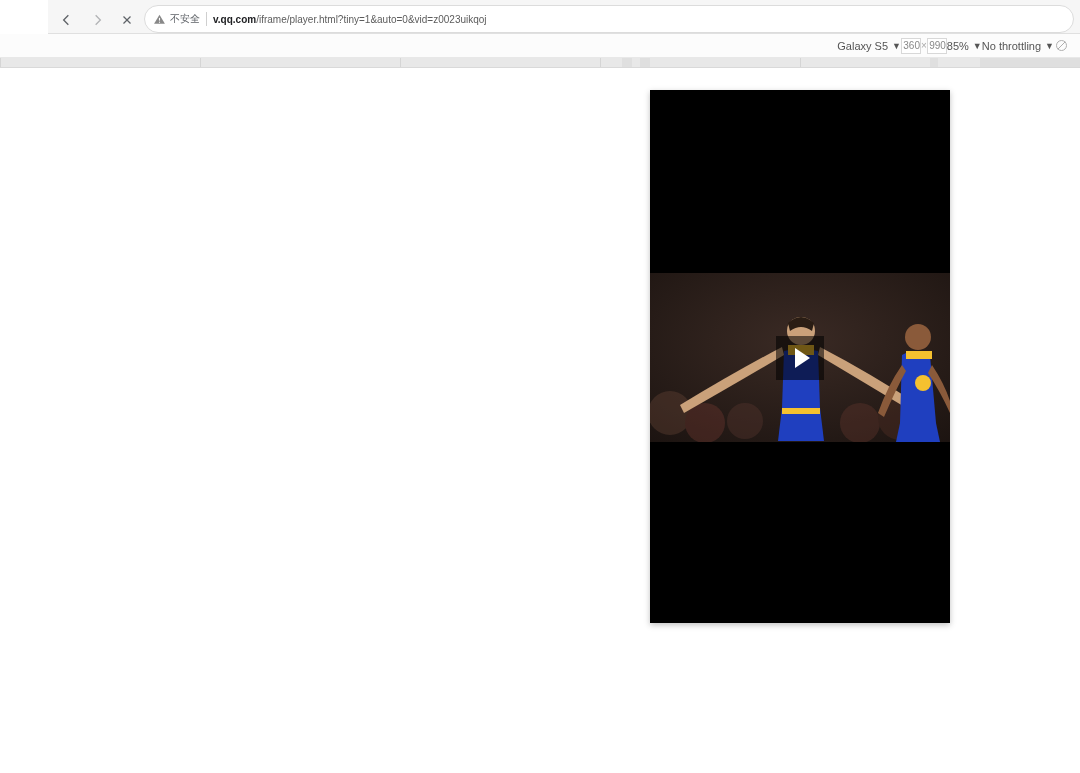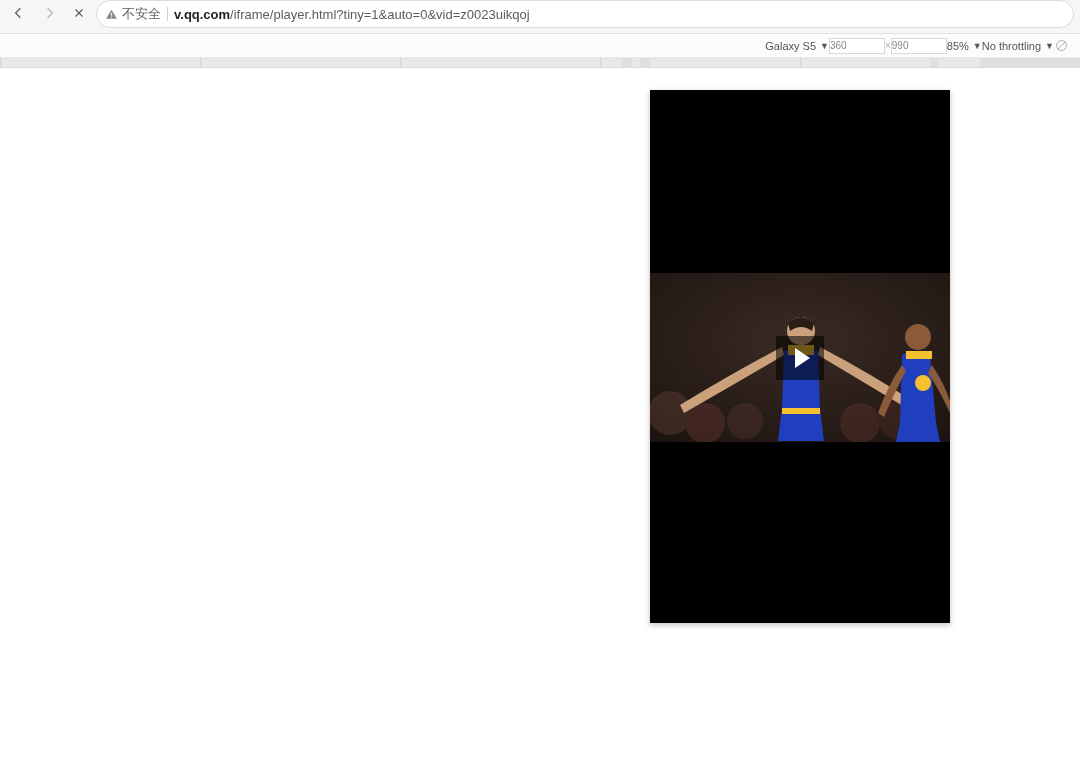--- a/index.html
+++ b/index.html
@@ -3,25 +3,26 @@
   <meta charset="utf-8">
   <style>
     * { box-sizing: border-box; margin: 0; padding: 0; }
     html, body { height: 100%; width: 100%; font-family: -apple-system, "Segoe UI", Arial, sans-serif; background: #fff; }
     
     .browser-bar {
       height: 34px;
       background: #f6f6f6;
       border-bottom: 1px solid #e0e0e0;
       display: flex;
-      align-items: flex-start;
+      align-items: flex-end;
       padding: 0 6px;
       gap: 4px;
-      font-size: 13px;
+      font-size: 10px;
       color: #5f6368;
+      margin-left: 48px;
     }
     .nav-btn {
       width: 26px; height: 26px;
       display:flex;align-items:center;justify-content:center;
       border-radius: 50%;
       color:#5f6368;
     }
     .nav-btn svg { width:16px; height:16px; stroke:#5f6368; fill:none; stroke-width:2; }
     .close-btn svg { width:14px; height:14px; stroke:#5f6368; }
     .addr {
@@ -49,21 +50,21 @@
       display:flex;
       align-items:center;
       justify-content:flex-end;
       padding: 0 10px;
       gap:0;
       font-size: 11px;
       color:#555;
     }
     .dropdown{ display:inline-flex; align-items:center; gap:4px; cursor:pointer; }
     .tri{ font-size:9px; color:#555; }
-    .dim-box{width:56px;height:16px;border:1px solid #d8d8d8;background:#fff;color:#888;text-align:left;font-size:10px;line-height:14px;}
+    .dim-box{width:20px;height:16px;border:1px solid #d8d8d8;background:#fff;color:#888;text-align:right;font-size:10px;line-height:14px;}
     .x{color:#aaa;font-size:10px;}
     .no-rotate{ width:16px;height:16px; }
     .no-rotate svg{width:15px;height:15px;stroke:#aaa;fill:none;stroke-width:1.5;}
     
     .ruler{height:10px;background:#e8e8e8;border-bottom:1px solid #d9d9d9;position:relative;}
     .ruler::before{
       content:"";position:absolute;left:0;right:0;top:0;height:100%;
       background-image: repeating-linear-gradient(to right, #d5d5d5 0, #d5d5d5 1px, transparent 1px, transparent 200px);
     }
     .ruler .shade{position:absolute;top:0;bottom:0;background:#dfdfdf;}

